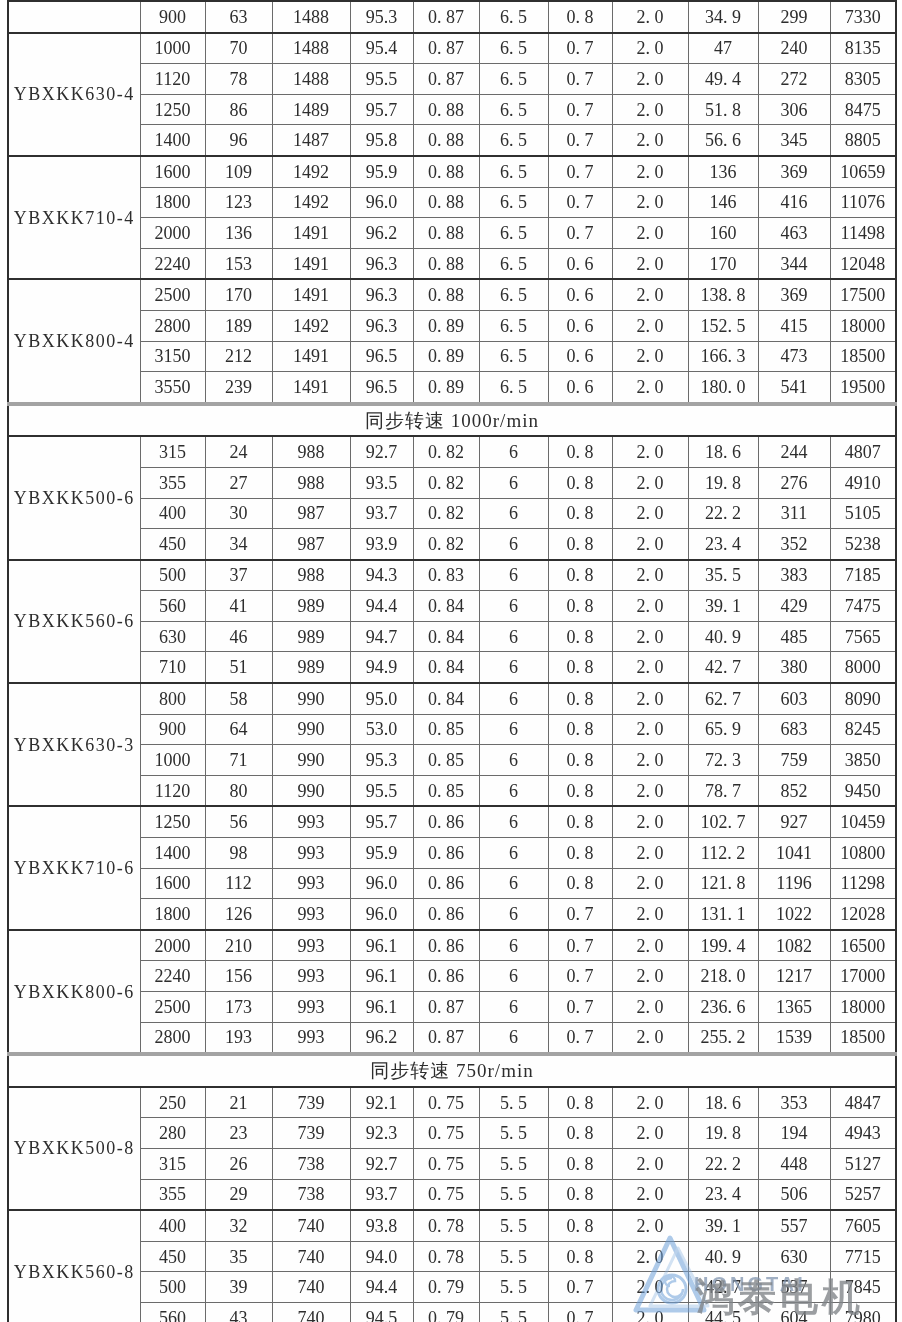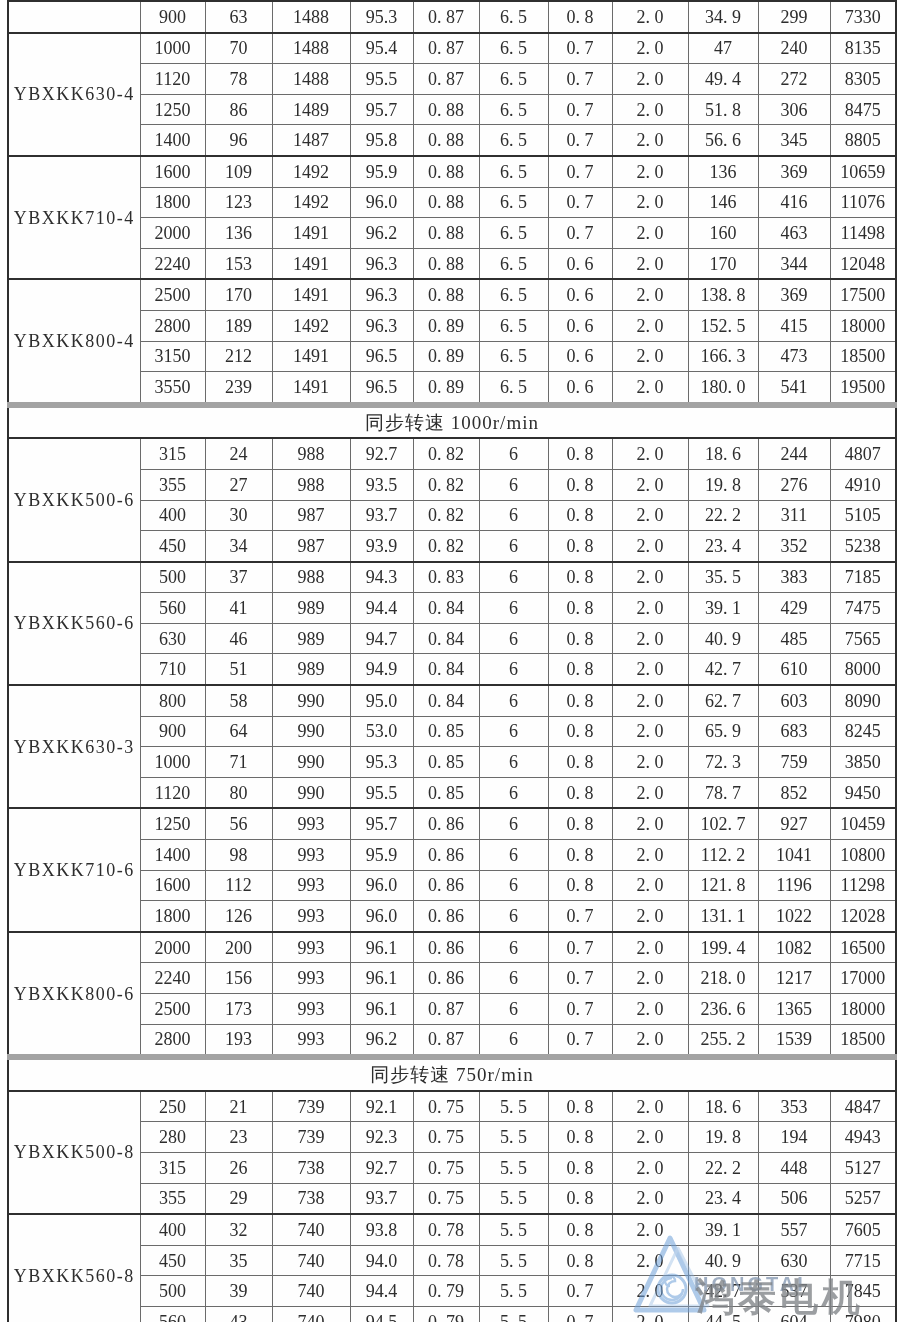--- a/index.html
+++ b/index.html
@@ -38,21 +38,21 @@
     overflow: hidden;
   }
   .spec-table tr.group-start td {
     border-top: 2px solid #2f2f2f;
   }
   .spec-table td.model-cell {
     font-size: 18px;
     letter-spacing: 1.5px;
   }
   .spec-table tr.section-row td {
-    border-top: 6px solid #a3a3a3;
+    border-top: 4px solid #a3a3a3;
     border-bottom: 2px solid #2f2f2f;
     font-size: 19px;
     letter-spacing: 1px;
   }
   
   .watermark {
     position: absolute;
     left: 628px;
     top: 1228px;
     width: 270px;
@@ -379,21 +379,21 @@
       <tr>
         <td>710</td>
         <td>51</td>
         <td>989</td>
         <td>94.9</td>
         <td>0. 84</td>
         <td>6</td>
         <td>0. 8</td>
         <td>2. 0</td>
         <td>42. 7</td>
-        <td>610</td>
+        <td>380</td>
         <td>8000</td>
       </tr>
       <tr class="group-start">
         <td rowspan="4" class="model-cell">YBXKK630-3</td>
         <td>800</td>
         <td>58</td>
         <td>990</td>
         <td>95.0</td>
         <td>0. 84</td>
         <td>6</td>
@@ -491,21 +491,21 @@
         <td>6</td>
         <td>0. 7</td>
         <td>2. 0</td>
         <td>131. 1</td>
         <td>1022</td>
         <td>12028</td>
       </tr>
       <tr class="group-start">
         <td rowspan="4" class="model-cell">YBXKK800-6</td>
         <td>2000</td>
-        <td>200</td>
+        <td>210</td>
         <td>993</td>
         <td>96.1</td>
         <td>0. 86</td>
         <td>6</td>
         <td>0. 7</td>
         <td>2. 0</td>
         <td>199. 4</td>
         <td>1082</td>
         <td>16500</td>
       </tr>

